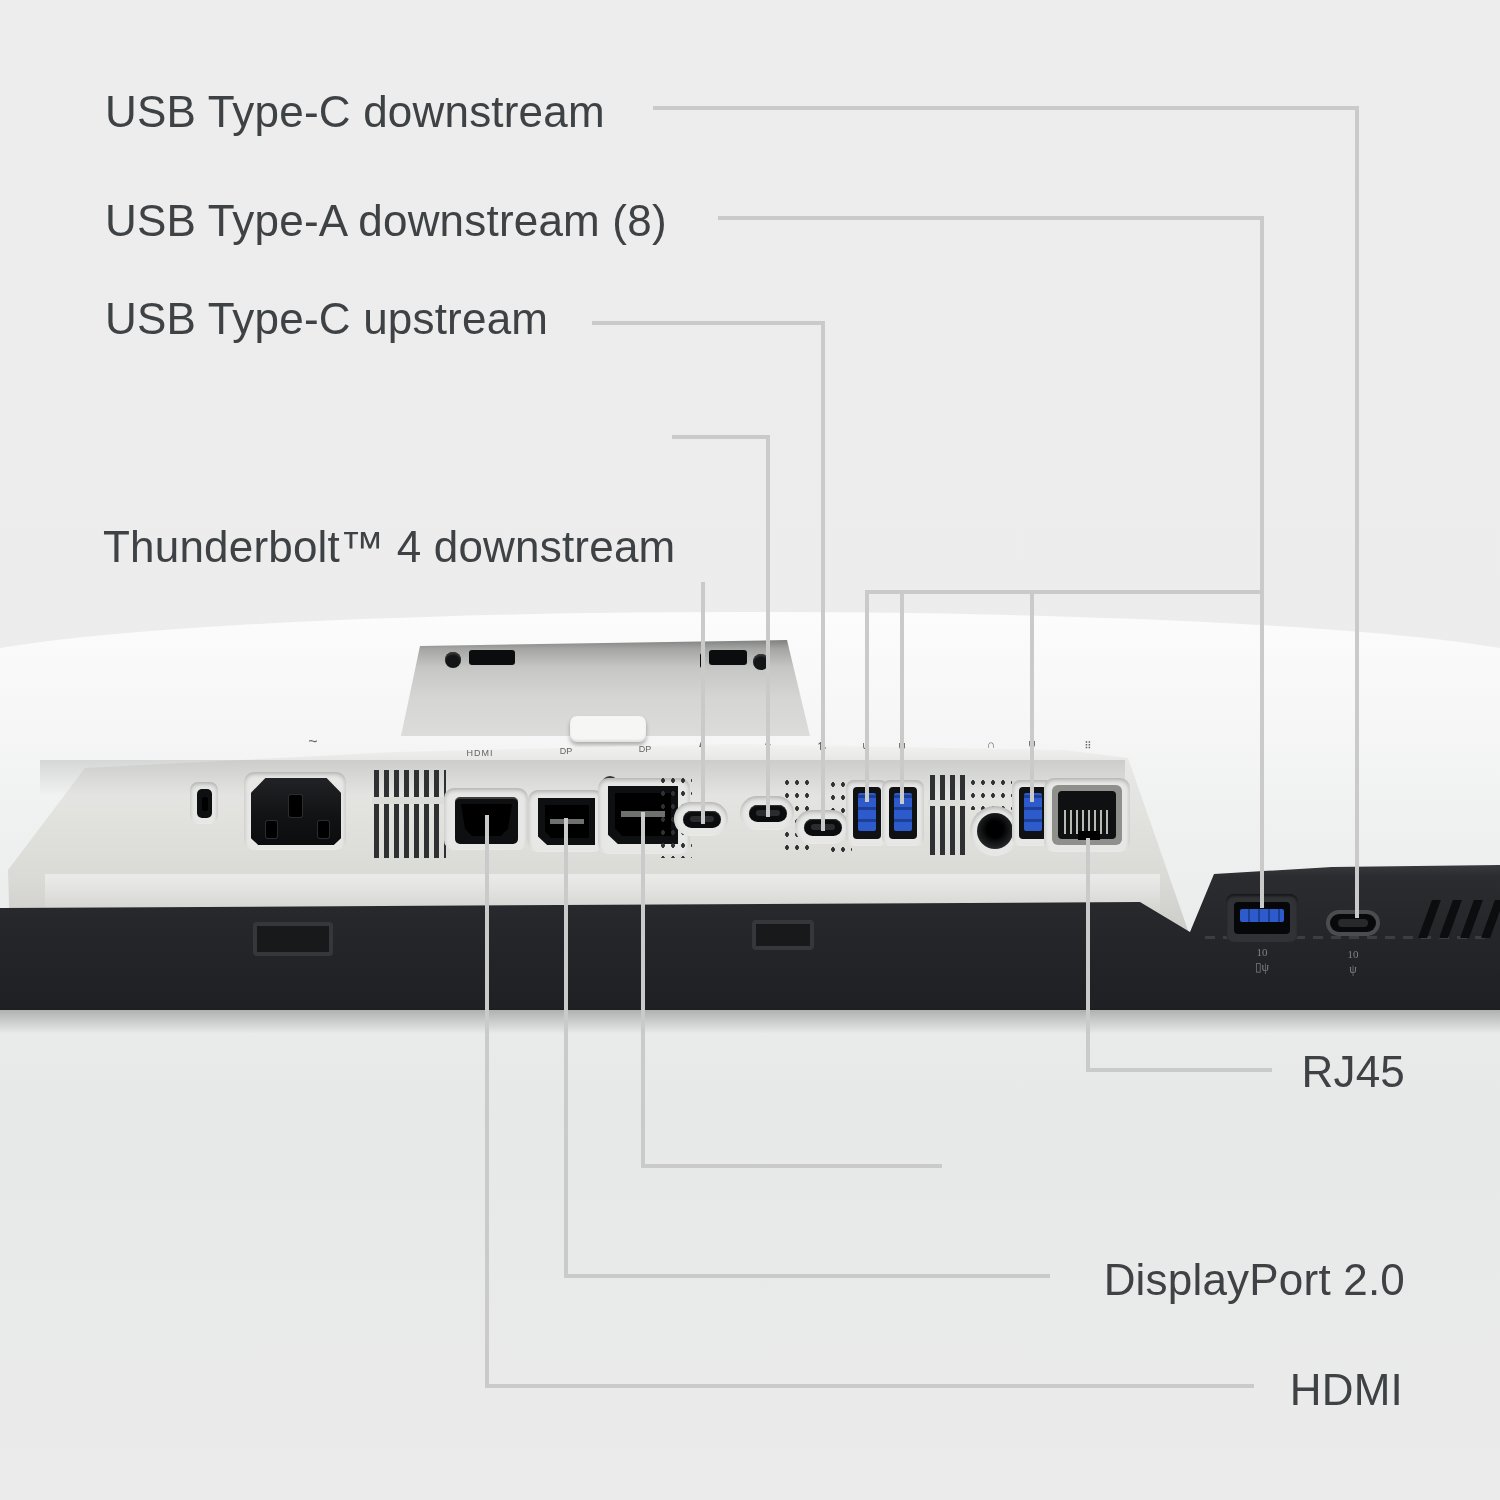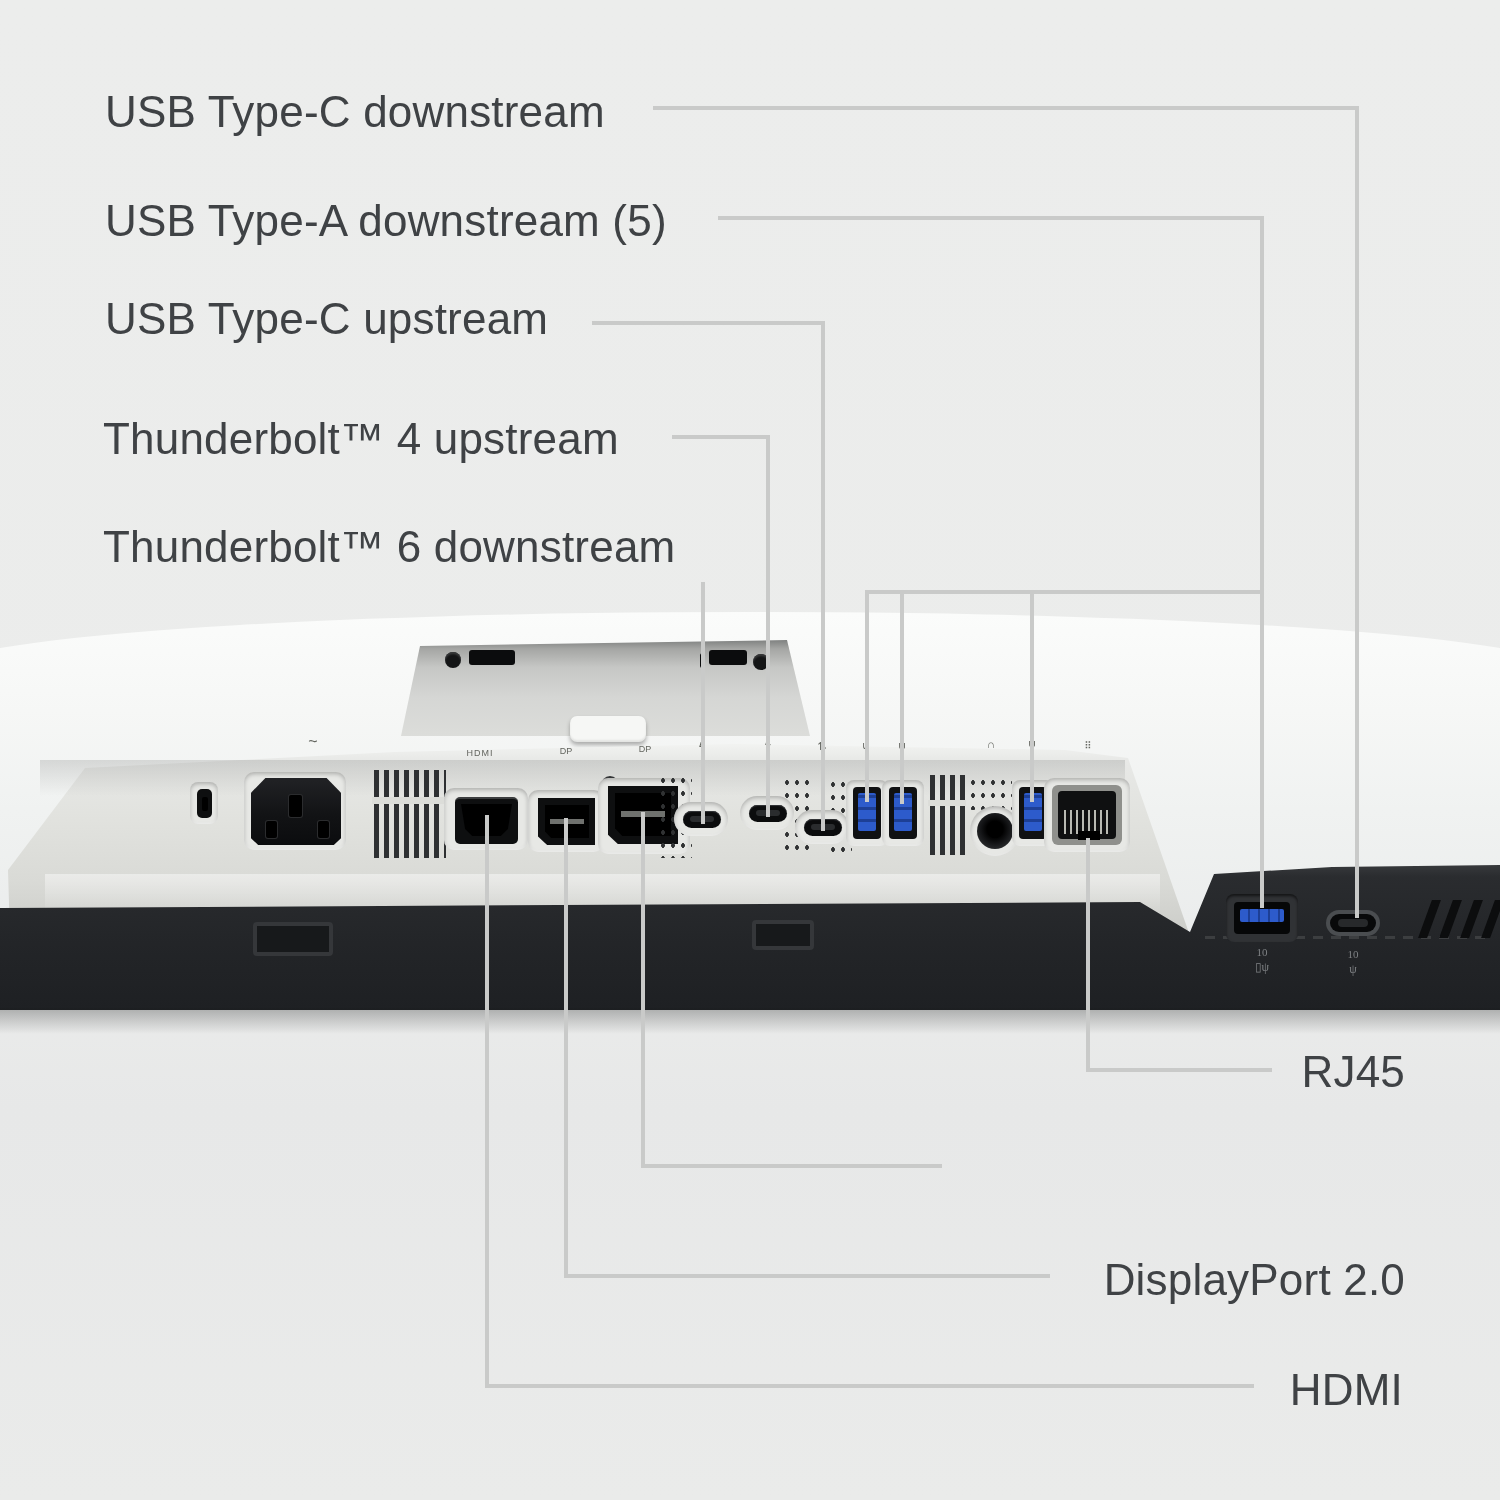--- a/index.html
+++ b/index.html
@@ -213,22 +213,21 @@
   <div class="cl" style="left:641px;top:812px;width:4px;height:356px;"></div>
   <div class="cl" style="left:641px;top:1164px;width:301px;height:4px;"></div>
 
   <div class="cl" style="left:564px;top:818px;width:4px;height:460px;"></div>
   <div class="cl" style="left:564px;top:1274px;width:486px;height:4px;"></div>
 
   <div class="cl" style="left:485px;top:815px;width:4px;height:573px;"></div>
   <div class="cl" style="left:485px;top:1384px;width:769px;height:4px;"></div>
 
   <div class="lbl" style="left:105px;top:85px;">USB Type-C downstream</div>
-  <div class="lbl" style="left:105px;top:194px;">USB Type-A downstream (5)</div>
+  <div class="lbl" style="left:105px;top:194px;">USB Type-A downstream (8)</div>
   <div class="lbl" style="left:105px;top:292px;">USB Type-C upstream</div>
-  <div class="lbl" style="left:103px;top:412px;">Thunderbolt™ 4 upstream</div>
-  <div class="lbl" style="left:103px;top:520px;">Thunderbolt™ 6 downstream</div>
+  <div class="lbl" style="left:103px;top:520px;">Thunderbolt™ 4 downstream</div>
 
   <div class="lbl right" style="right:95px;top:1045px;">RJ45</div>
   <div class="lbl right" style="right:95px;top:1253px;">DisplayPort 2.0</div>
   <div class="lbl right" style="right:97px;top:1363px;">HDMI</div>
 
 </div>
 
 </body></html>

